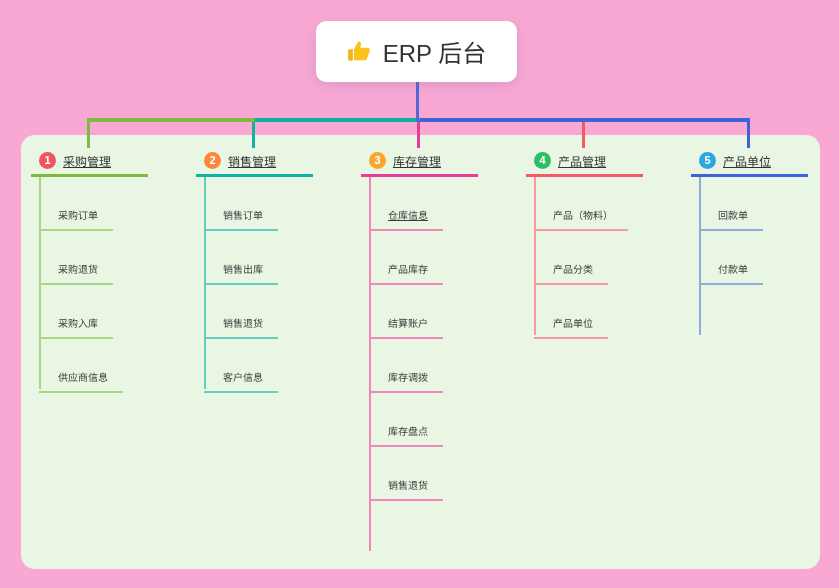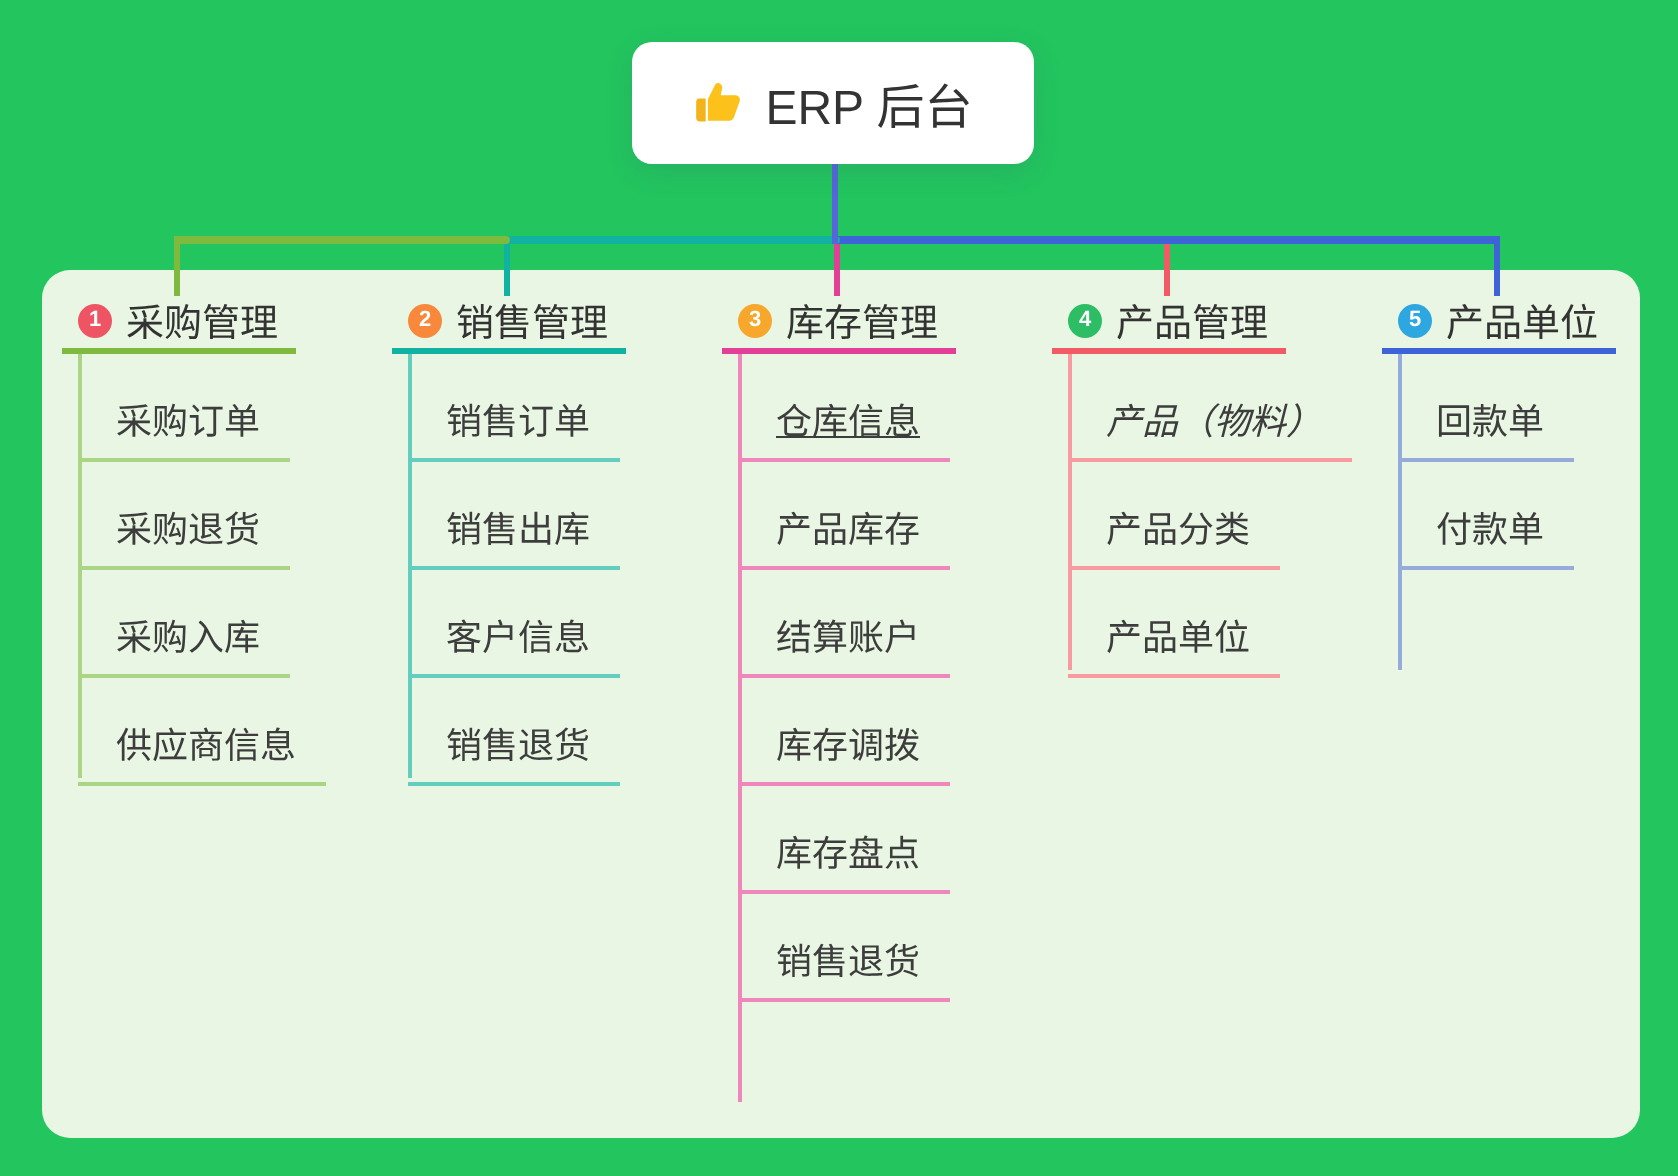--- a/index.html
+++ b/index.html
@@ -1,19 +1,19 @@
 <!DOCTYPE html>
 <html lang="zh-CN"><head>
 <meta charset="utf-8">
 <style>
   * { margin:0; padding:0; box-sizing:border-box; }
   html,body { background:#fff; }
   body { font-family:"Liberation Sans","DejaVu Sans",sans-serif; }
   #canvas {
-    position:relative; width:839px; height:588px; background:#22c55e; overflow:hidden;
+    position:relative; width:839px; height:588px; background:#f9a8d4; overflow:hidden;
   }
   
   #panel {
     position:absolute; left:21px; top:135px; width:799px; height:434px;
     background:#e9f6e3; border-radius:14px;
   }
   
   #root-card {
     position:absolute; left:316px; top:21px; width:201px; height:61px;
     background:#ffffff; border-radius:10px;
@@ -30,30 +30,30 @@
   .branch { position:absolute; top:146px; }
   .branch-header {
     width:117px; height:31px; display:flex; align-items:center; gap:7px;
     padding-left:8px; border-bottom-width:3px; border-bottom-style:solid;
   }
   .badge {
     width:17px; height:17px; border-radius:50%; flex:0 0 auto;
     color:#ffffff; font-size:11px; font-weight:bold;
     display:flex; align-items:center; justify-content:center;
   }
-  .branch-label { font-size:19px; color:#333333; white-space:nowrap; }
+  .branch-label { font-size:12px; color:#333333; white-space:nowrap;text-decoration:underline; }
   .children { position:relative; }
   .child-vline { position:absolute; left:8px; top:0; width:2px; }
   .child {
     margin-left:8px; height:54px; display:flex; align-items:flex-end; width:fit-content;
   }
   .child:first-child { height:50px; }
   .child-inner {
     padding:0 15px 7px 19px; border-bottom-width:2px; border-bottom-style:solid;
-    font-size:18px; color:#3d3d3d; white-space:nowrap;
+    font-size:10px; color:#3d3d3d; white-space:nowrap;
   }
 </style>
 </head>
 <body>
 
 <div id="canvas">
   <div id="panel"></div>
 
   <div id="connectors">
       <div class="vbar" style="left: 87px; top: 118px; height: 30px; background: rgb(126, 186, 61);"></div>
@@ -104,24 +104,24 @@
         </div>
         <div class="children">
           <div class="child-vline" style="background: rgb(99, 205, 192); height: 212px;"></div>
           <div class="child">
             <div class="child-inner" style="border-bottom-color: rgb(99, 205, 192);">销售订单</div>
           </div>
           <div class="child">
             <div class="child-inner" style="border-bottom-color: rgb(99, 205, 192); margin-top: 20px;">销售出库</div>
           </div>
           <div class="child">
-            <div class="child-inner" style="border-bottom-color: rgb(99, 205, 192);">客户信息</div>
+            <div class="child-inner" style="border-bottom-color: rgb(99, 205, 192);">销售退货</div>
           </div>
           <div class="child">
-            <div class="child-inner" style="border-bottom-color: rgb(99, 205, 192);">销售退货</div>
+            <div class="child-inner" style="border-bottom-color: rgb(99, 205, 192);">客户信息</div>
           </div>
         </div>
       </div>
       <div class="branch" style="left: 361px;">
         <div class="branch-header" style="border-bottom-color: rgb(227, 63, 150);">
           <span class="badge" style="background: rgb(246, 167, 44);">3</span>
           <span class="branch-label">库存管理</span>
         </div>
         <div class="children">
           <div class="child-vline" style="background: rgb(239, 134, 188); height: 374px;"></div>
@@ -146,21 +146,21 @@
         </div>
       </div>
       <div class="branch" style="left: 526px;">
         <div class="branch-header" style="border-bottom-color: rgb(242, 91, 102);">
           <span class="badge" style="background: rgb(45, 189, 100);">4</span>
           <span class="branch-label">产品管理</span>
         </div>
         <div class="children">
           <div class="child-vline" style="background: rgb(247, 155, 161); height: 158px;"></div>
           <div class="child">
-            <div class="child-inner" style="border-bottom-color: rgb(247, 155, 161); font-style: italic;">产品（物料）</div>
+            <div class="child-inner" style="border-bottom-color: rgb(247, 155, 161);">产品（物料）</div>
           </div>
           <div class="child">
             <div class="child-inner" style="border-bottom-color: rgb(247, 155, 161);">产品分类</div>
           </div>
           <div class="child">
             <div class="child-inner" style="border-bottom-color: rgb(247, 155, 161);">产品单位</div>
           </div>
         </div>
       </div>
       <div class="branch" style="left: 691px;">

